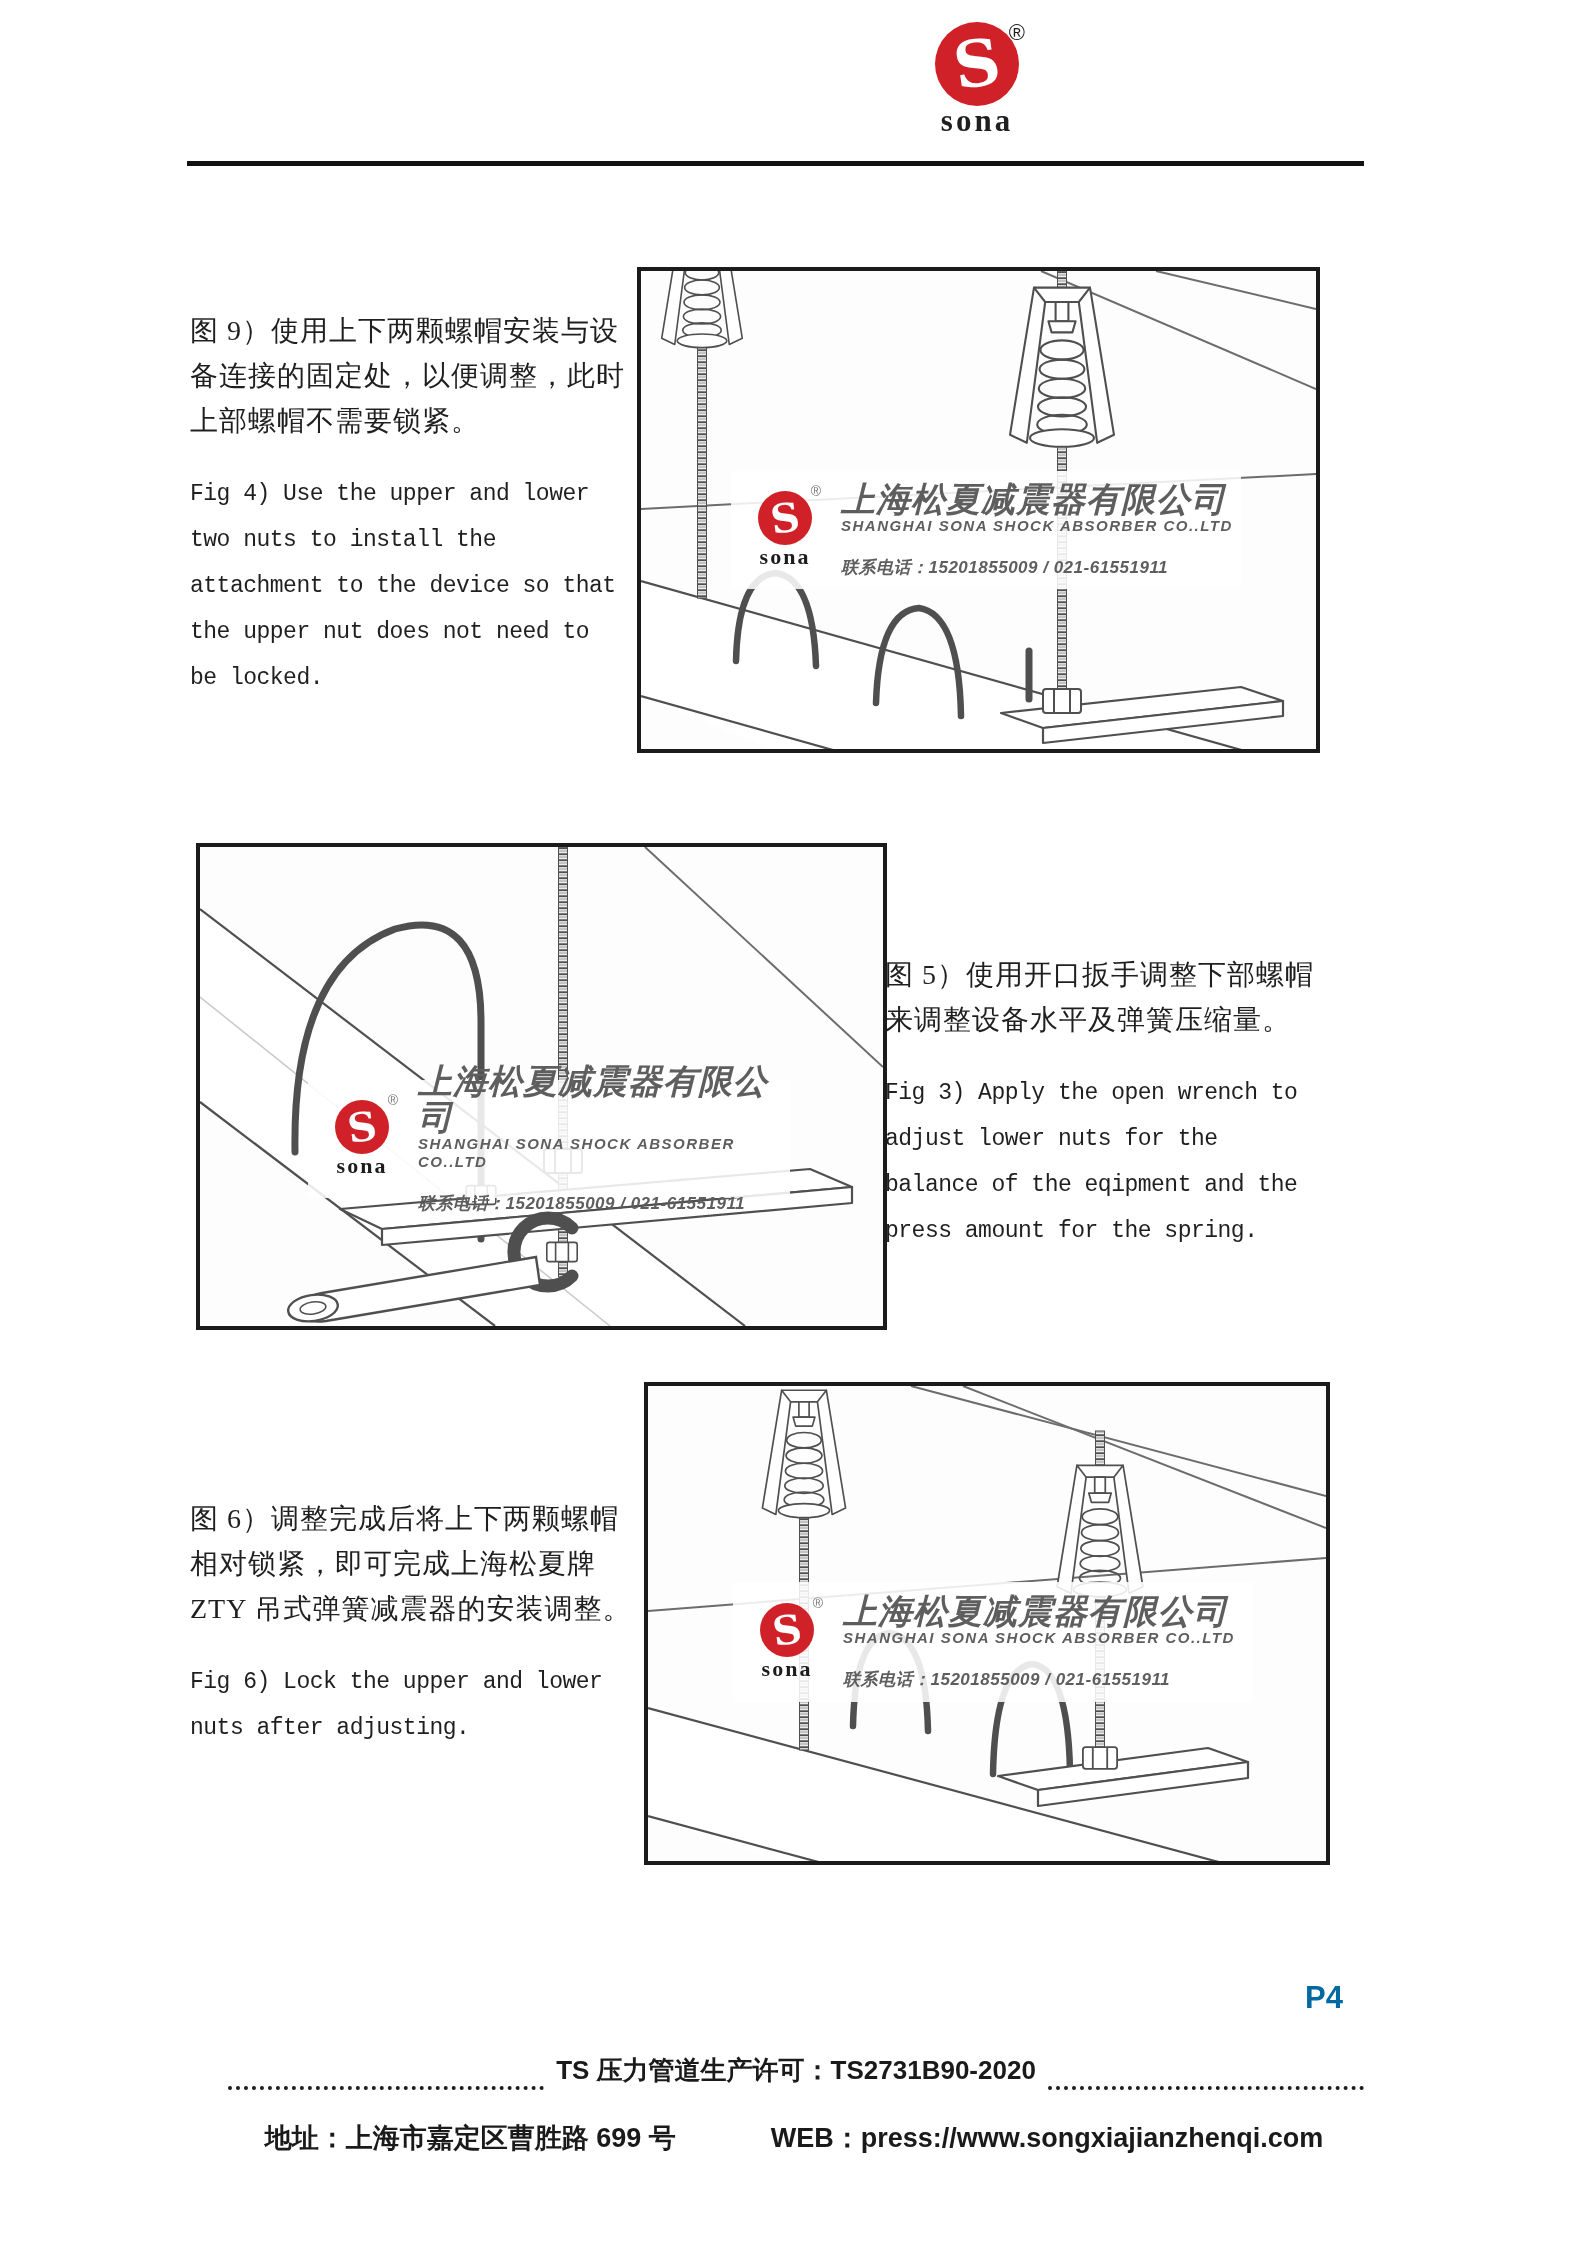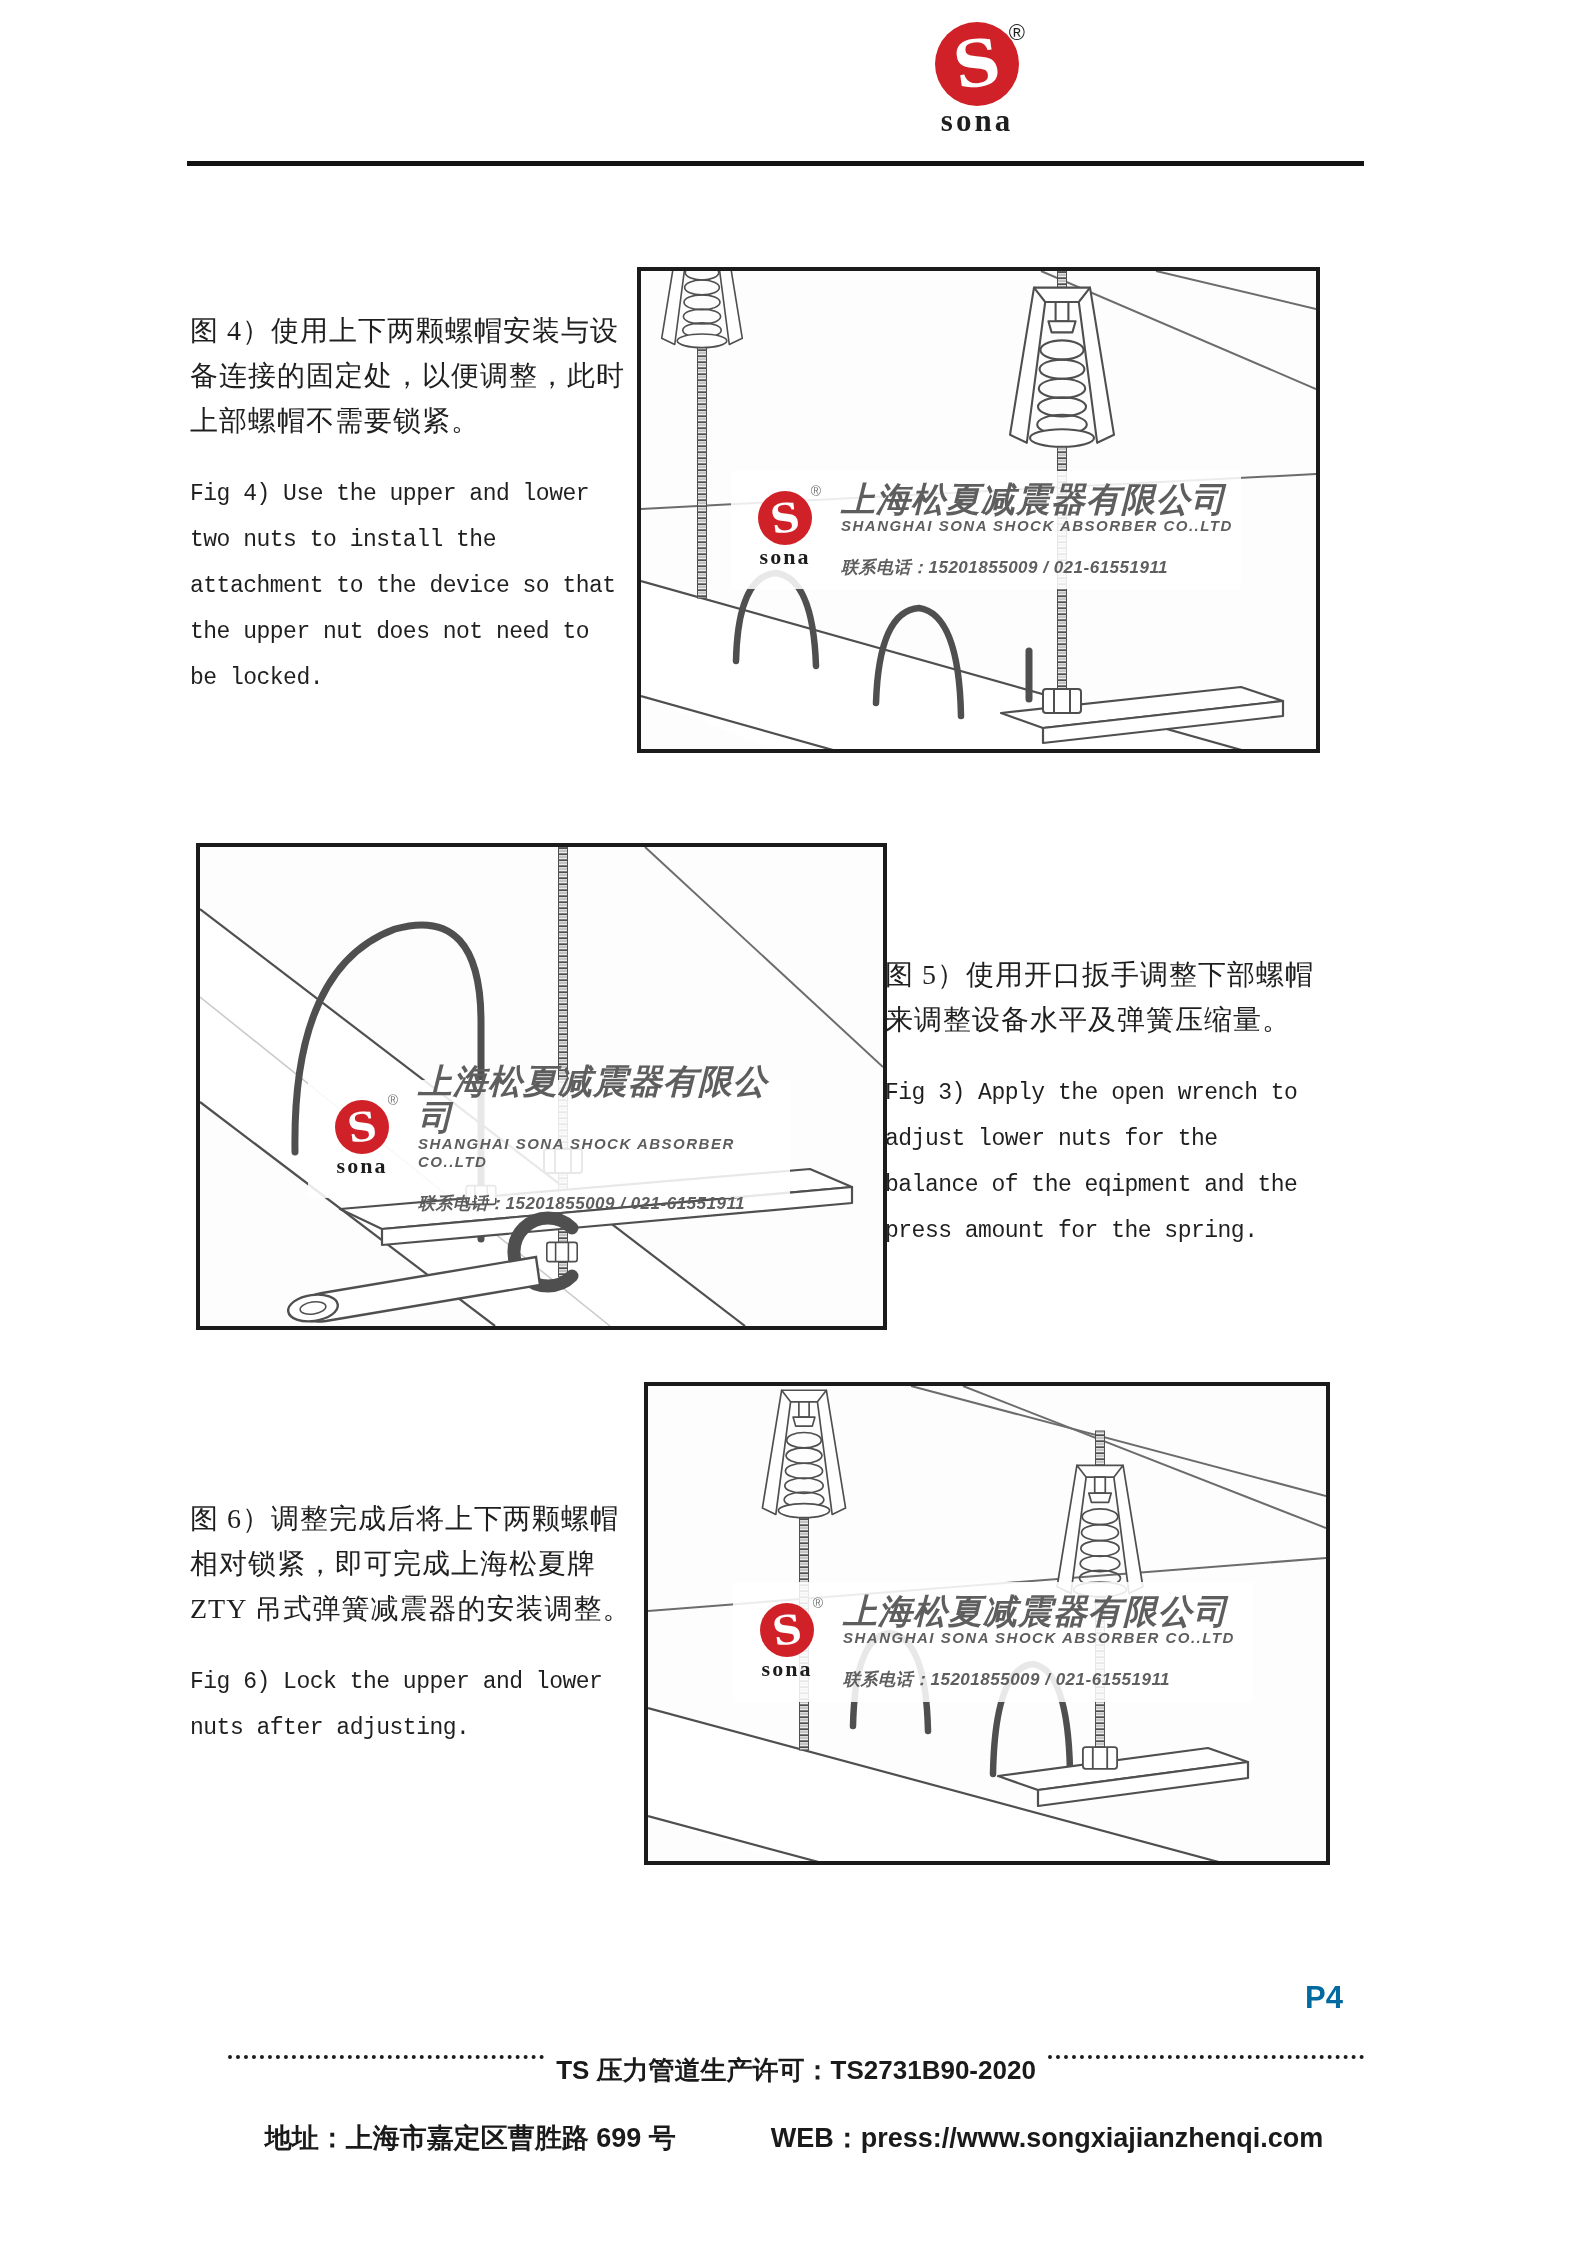--- a/index.html
+++ b/index.html
@@ -46,21 +46,21 @@
   .wm-reg{position:absolute;top:-8px;right:10px;font-size:14px;color:#777;font-family:"Liberation Sans",sans-serif;}
   .wm-brand{font-weight:bold;font-size:22px;line-height:24px;letter-spacing:2px;color:#1c1c1c;}
   .wm-text{flex:1;color:#5e5e5e;font-style:italic;}
   .wm-cn{font-size:34px;font-weight:bold;letter-spacing:1px;line-height:36px;font-family:"Liberation Sans",sans-serif;}
   .wm-en{font-size:15px;font-weight:bold;letter-spacing:1.5px;line-height:18px;font-family:"Liberation Sans",sans-serif;}
   .wm-phone{font-size:17px;font-weight:bold;margin-top:21px;letter-spacing:0.5px;font-family:"Liberation Sans",sans-serif;}
 
   
   .pageno{position:absolute;left:1305px;top:1980px;font-family:"Liberation Sans",sans-serif;
           font-size:31px;font-weight:bold;color:#0369a1;}
-  .foot-ts{position:absolute;left:228px;top:2053px;width:1136px;display:flex;align-items:flex-start;gap:12px;
+  .foot-ts{position:absolute;left:228px;top:2053px;width:1136px;display:flex;align-items:flex-end;gap:12px;
            font-family:"Liberation Sans",sans-serif;font-size:26px;font-weight:bold;color:#1a1a1a;}
   .dots{flex:1;height:0;border-top:4px dotted #1c1c1c;transform:translateY(2px);}
   .foot-addr{position:absolute;left:0;top:2120px;width:100%;display:flex;justify-content:center;gap:95px;
              font-family:"Liberation Sans",sans-serif;font-size:27px;font-weight:bold;color:#1a1a1a;}
 </style>
 </head>
 <body>
 
 <div class="page">
 
@@ -97,21 +97,21 @@
   <div class="logo">
     <div class="logo-circle">
       <span class="logo-s">S</span>
       <span class="logo-reg">®</span>
     </div>
     <div class="logo-word">sona</div>
   </div>
   <div class="header-rule"></div>
 
   <div class="tb" id="tb4">
-    <p class="cn">图 4）使用上下两颗螺帽安装与设
+    <p class="cn">图 9）使用上下两颗螺帽安装与设
 备连接的固定处，以便调整，此时
 上部螺帽不需要锁紧。</p>
     <p class="en">Fig 4) Use the upper and lower
 two nuts to install the
 attachment to the device so that
 the upper nut does not need to
 be locked.</p>
   </div>
   <div class="tb" id="tb5">
     <p class="cn">图 5）使用开口扳手调整下部螺帽

